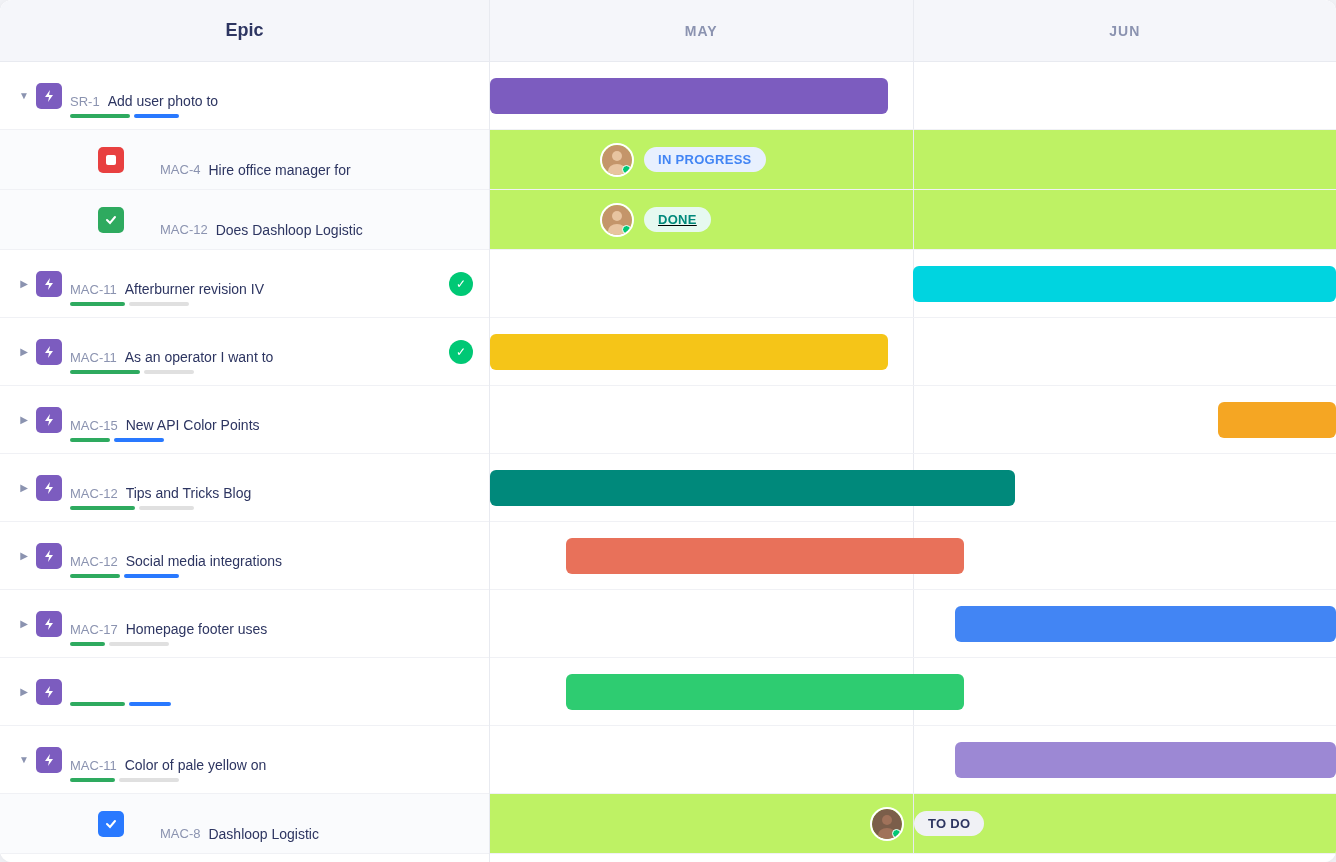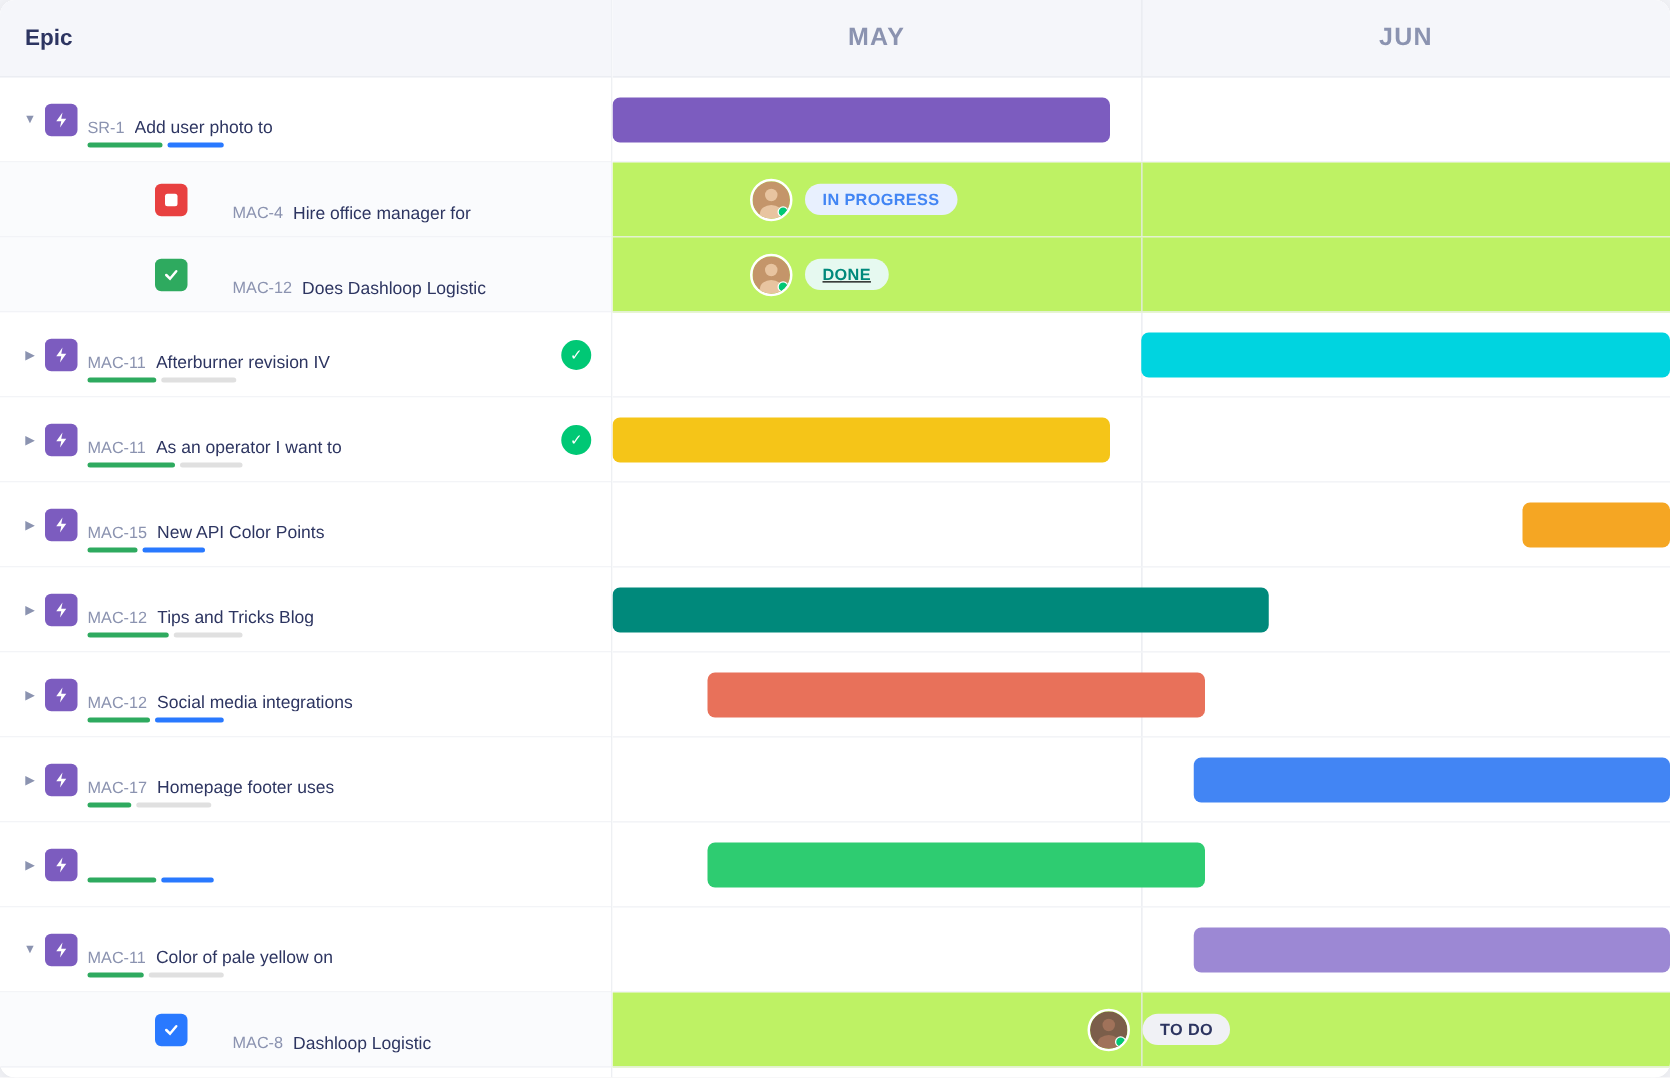--- a/index.html
+++ b/index.html
@@ -26,40 +26,41 @@
       border-right: 1px solid #e8eaf0;
       background: white;
     }
     .left-header {
       height: 62px;
       display: flex;
       align-items: center;
       padding: 4px 20px;
       border-bottom: 1px solid #e8eaf0;
       background: #f5f6fa;
+      justify-content: center;
     }
     .left-header-title {
       font-size: 18px;
       font-weight: 700;
       color: #2d3561;
     }
     .epic-rows {
       overflow-y: auto;
       height: calc(862px - 62px);
     }
     .epic-row {
       display: flex;
       align-items: center;
       padding: 0 16px;
       min-height: 68px;
       border-bottom: 1px solid #f0f1f5;
       background: white;
     }
     .epic-row.sub-row {
-      padding-left: 76px;
+      padding-left: 50px;
       min-height: 60px;
       background: #fafbfd;
       gap: 28px;
     }
     .chevron {
       width: 16px;
       height: 16px;
       display: flex;
       align-items: center;
       justify-content: center;
@@ -141,21 +142,21 @@
       height: 62px;
       display: flex;
       border-bottom: 1px solid #e8eaf0;
       background: #f5f6fa;
     }
     .month-col {
       flex: 1;
       display: flex;
       align-items: center;
       justify-content: center;
-      font-size: 20px;
+      font-size: 14px;
       font-weight: 700;
       color: #8b93b0;
       letter-spacing: 1px;
       border-right: 1px solid #e8eaf0;
     }
     .month-col:last-child { border-right: none; }
     .gantt-body {
       position: relative;
     }
     .gantt-row {

